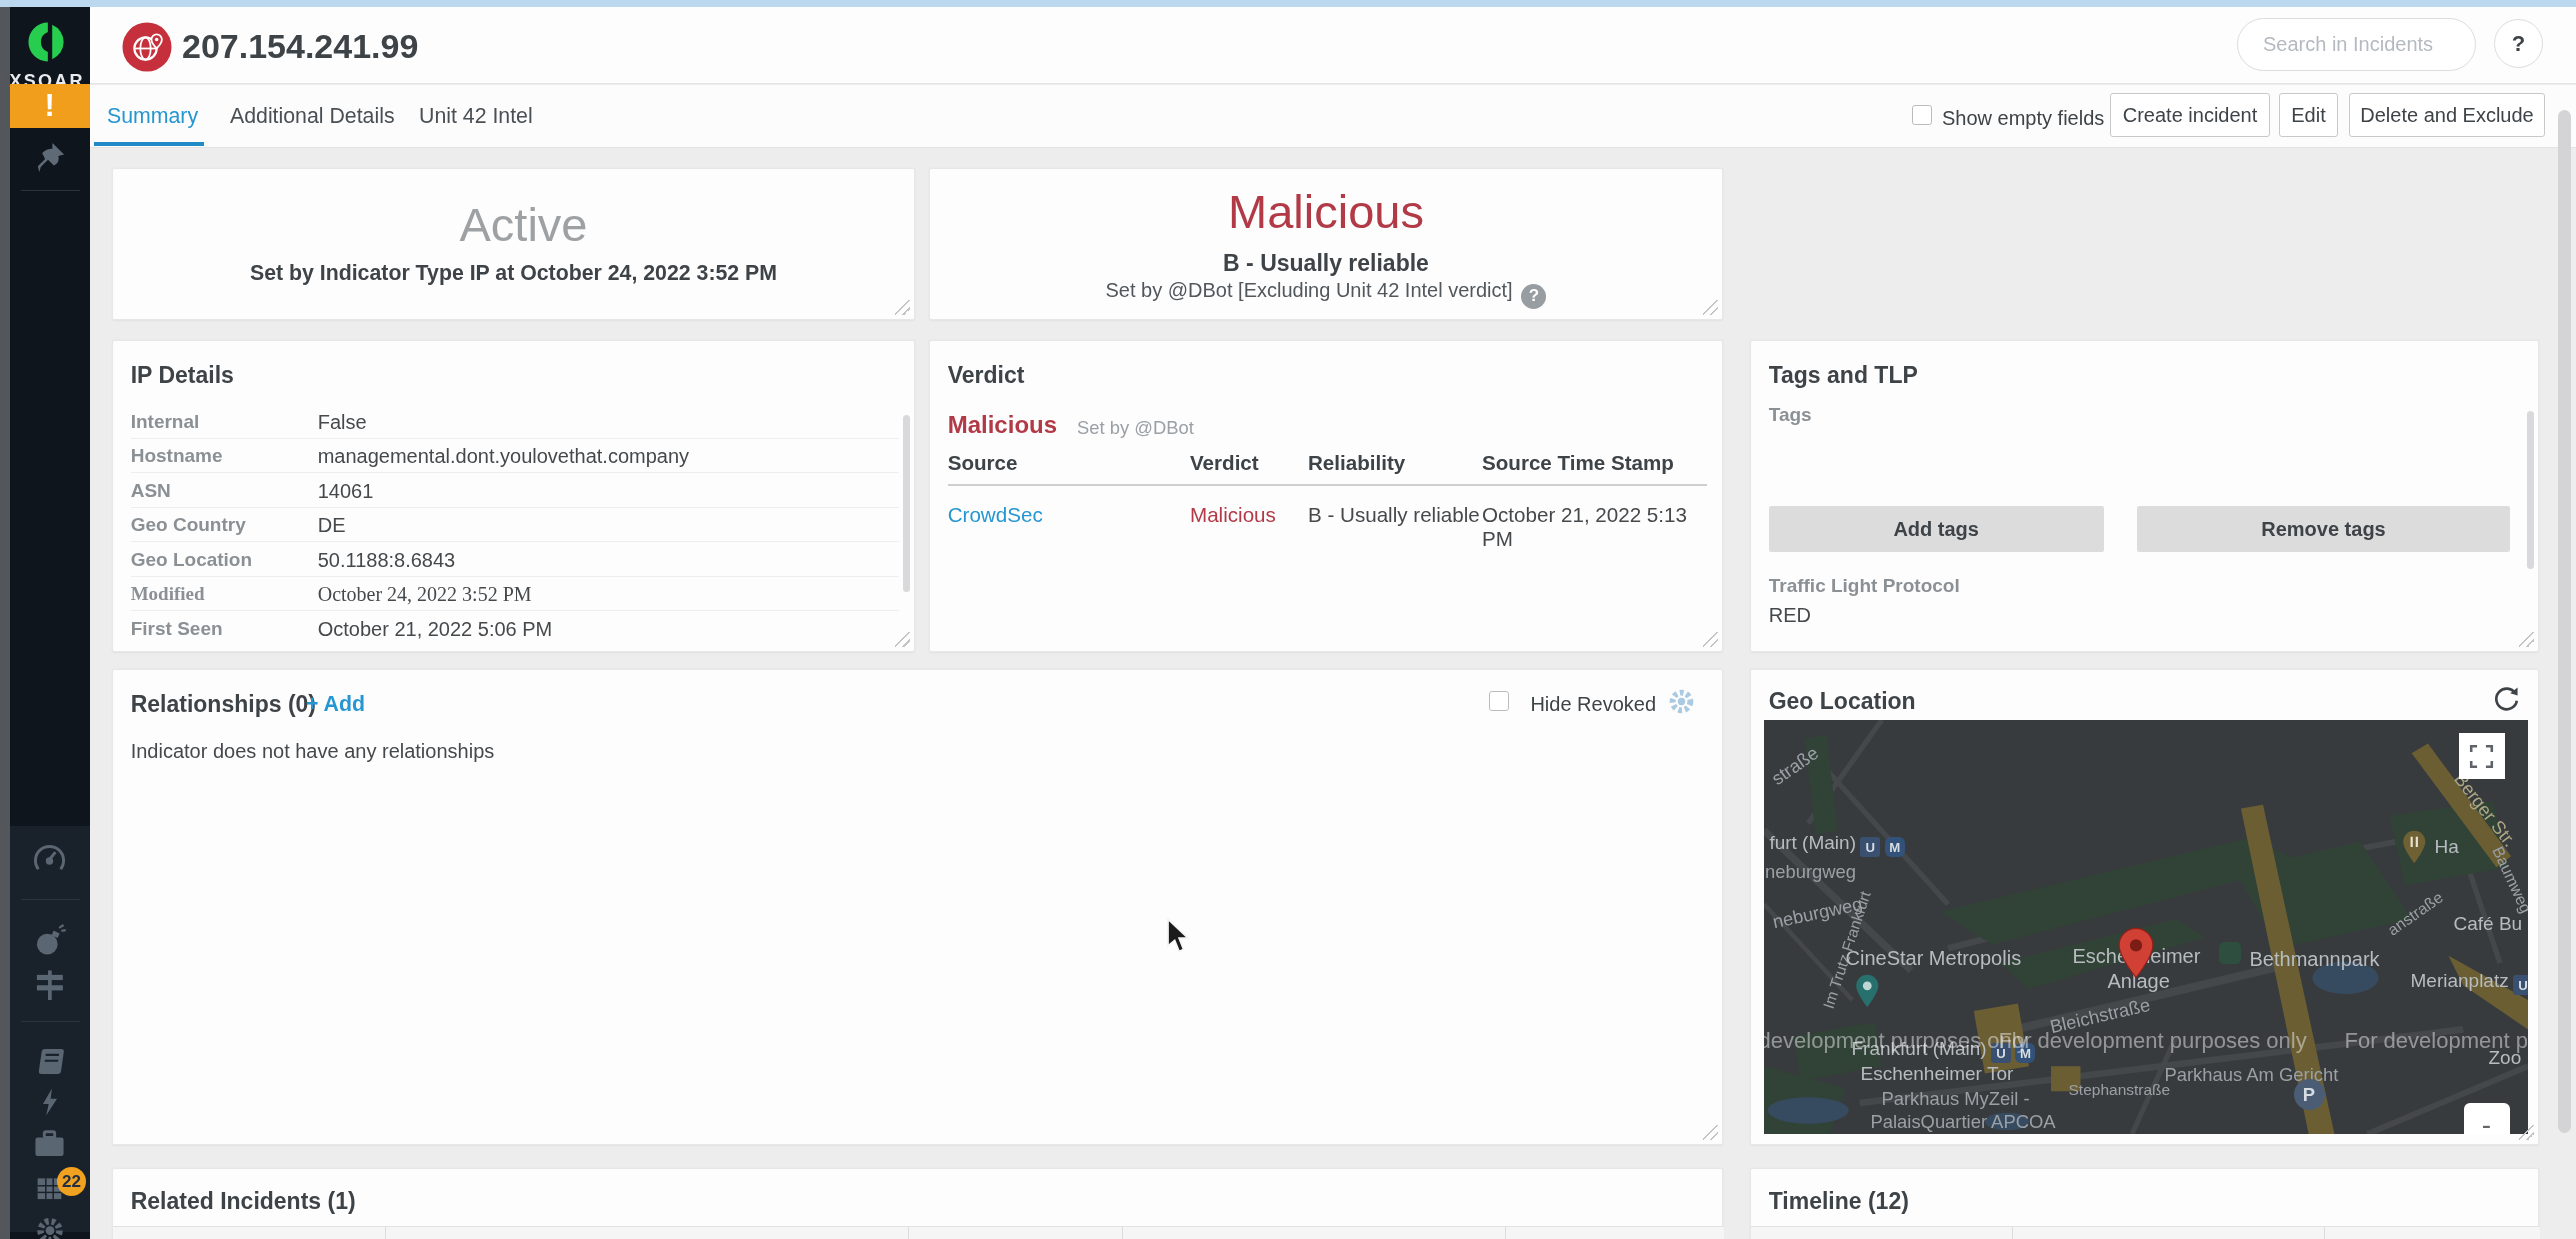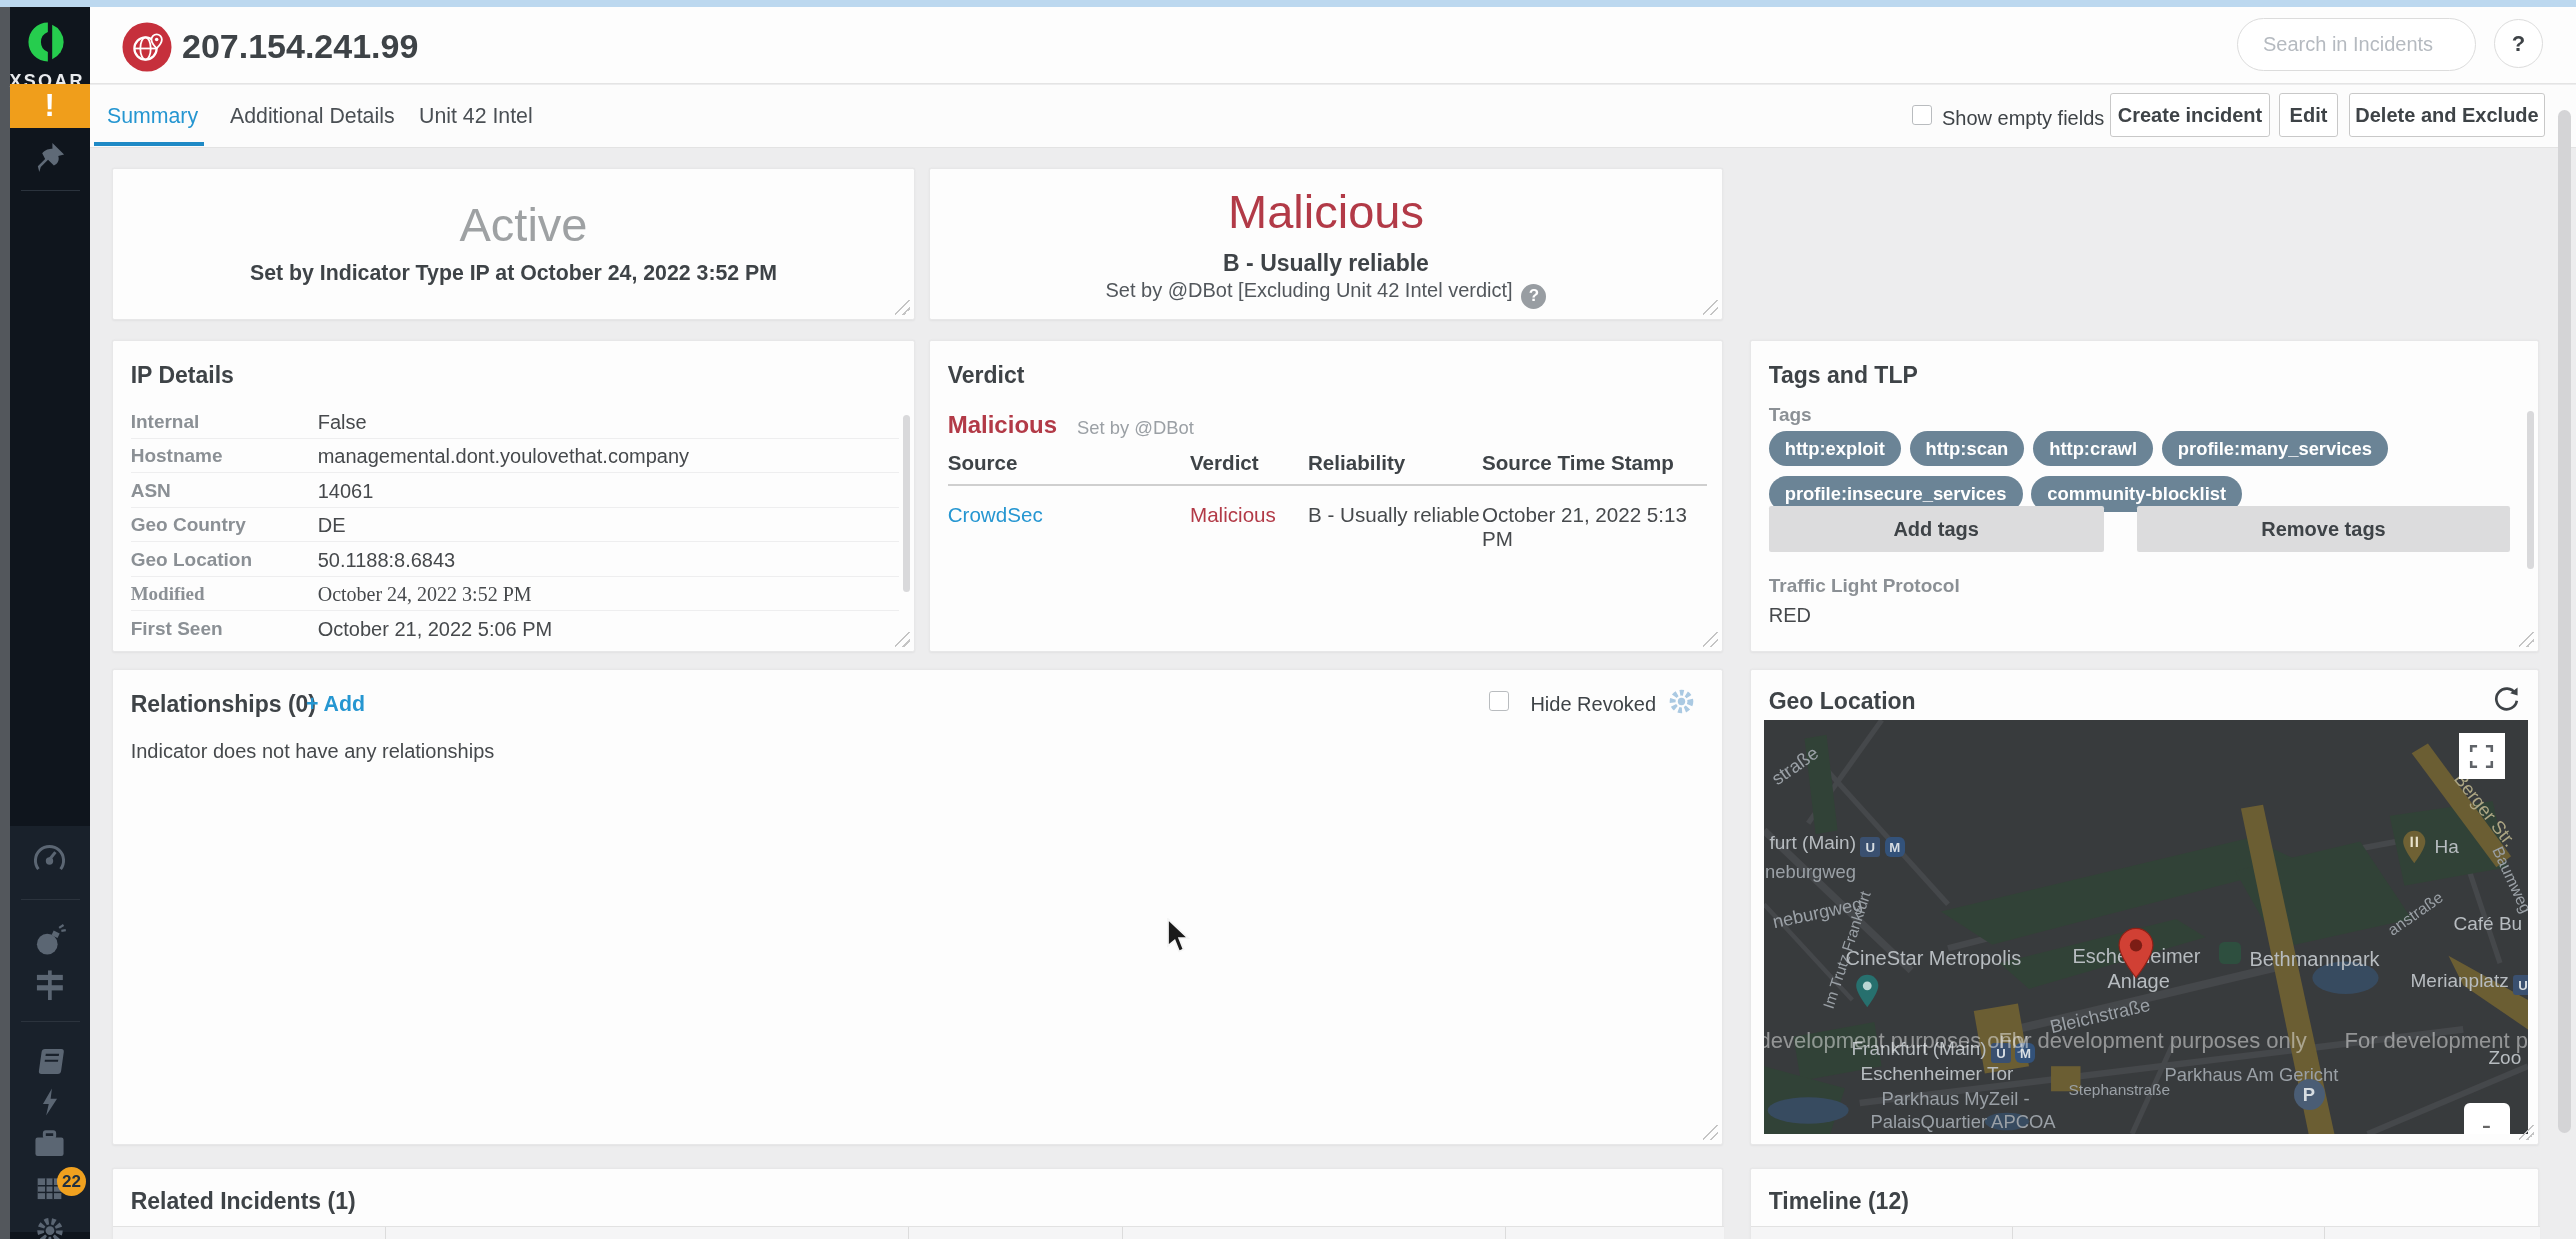--- a/index.html
+++ b/index.html
@@ -28,21 +28,21 @@
   .search-pill::placeholder { color:#b5bac0; }
   .help-circle { left:2494px; top:19px; width:49px; height:49px; border:0.7px solid #dcdcdc; border-radius:50%; background:#fff; color:#3e4347; font-size:22px; font-weight:700; display:flex; align-items:center; justify-content:center; cursor:pointer; }
 
   
   .tab-bar { left:90px; top:85px; width:2486px; height:63px; background:#fcfcfc; border-bottom:0.7px solid #e3e3e3; }
   .tab { top:104px; font-size:21.3px; color:#4a4f54; cursor:pointer; }
   .tab.active { color:#2596d1; }
   .tab-underline { left:94px; top:142px; width:110px; height:4.4px; background:#1f8ac6; }
   .checkbox { width:20px; height:20px; background:#fff; border:1.5px solid #b9bcbf; border-radius:2.9px; cursor:pointer; }
   .tb-label { font-size:20px; color:#3e4347; }
-  .white-btn { height:44px; background:#fff; border:0.7px solid #c8c8c8; border-radius:2.9px; font-size:20px; color:#3e4347; display:flex; align-items:center; justify-content:center; cursor:pointer; font-family:"Liberation Sans",sans-serif;font-weight:bold; }
+  .white-btn { height:44px; background:#fff; border:0.7px solid #c8c8c8; border-radius:2.9px; font-size:20px; color:#3e4347; display:flex; align-items:center; justify-content:center; cursor:pointer; font-family:"Liberation Sans",sans-serif; }
 
   
   .card { position:absolute; background:#fdfdfd; border:0.7px solid #e7e7e8; border-radius:2.2px; box-shadow:0 0.7px 2.2px rgba(0,0,0,0.05); }
   .card-title { font-size:23px; font-weight:700; color:#3e4347; }
   .grip { position:absolute; right:4.4px; bottom:4.4px; width:14.7px; height:14.7px; cursor:nwse-resize;
     background:linear-gradient(315deg, transparent 0 20%, #c4c4c4 20% 28%, transparent 28% 48%, #c4c4c4 48% 56%, transparent 56%); }
   .gray-btn { position:absolute; height:46px; background:#dcdcdd; border-radius:2.2px; font-size:20px; font-weight:600; color:#3e4347; display:flex; align-items:center; justify-content:center; cursor:pointer; }
 
   .big-status { width:100%; text-align:center; font-size:47px; color:#9ea1a3;padding-left:20px; }
   .big-verdict { width:100%; text-align:center; font-size:47px; color:#b23a47; }
@@ -257,23 +257,20 @@
     <div class="td link-blue" style="left:17.7px;top:162px;">CrowdSec</div>
     <div class="td red-text" style="left:260px;top:162px;">Malicious</div>
     <div class="td" style="left:378px;top:162px;">B - Usually reliable</div>
     <div class="td" style="left:552px;top:162px;">October 21, 2022 5:13 PM</div>
     <span class="grip"></span>
   </div>
 
   <div class="card" style="left:1750px;top:340px;width:789px;height:312px;">
     <div class="abs card-title" style="left:17.7px;top:20.6px;">Tags and TLP</div>
     <div class="abs minor-label" style="left:17.7px;top:63px;">Tags</div>
-    <div class="abs" style="left:17.7px;top:90px;width:736px;">
-      <span class="tag-pill">http:exploit</span><span class="tag-pill">http:scan</span><span class="tag-pill">http:crawl</span><span class="tag-pill">profile:many_services</span><span class="tag-pill">profile:insecure_services</span><span class="tag-pill">community-blocklist</span>
-    </div>
     <div class="gray-btn" style="left:17.7px;top:165px;width:335px;">Add tags</div>
     <div class="gray-btn" style="left:386px;top:165px;width:373px;">Remove tags</div>
     <div class="abs minor-label" style="left:17.7px;top:234px;">Traffic Light Protocol</div>
     <div class="abs" style="left:17.7px;top:263px;font-size:20px;color:#46494c;">RED</div>
     <div class="vscroll" style="right:4.4px;top:70px;width:6.6px;height:158px;"></div>
     <span class="grip"></span>
   </div>
 
   <div class="card" style="left:112px;top:669px;width:1611px;height:476px;">
     <div class="abs card-title" style="left:17.7px;top:20.6px;">Relationships (0)</div>

